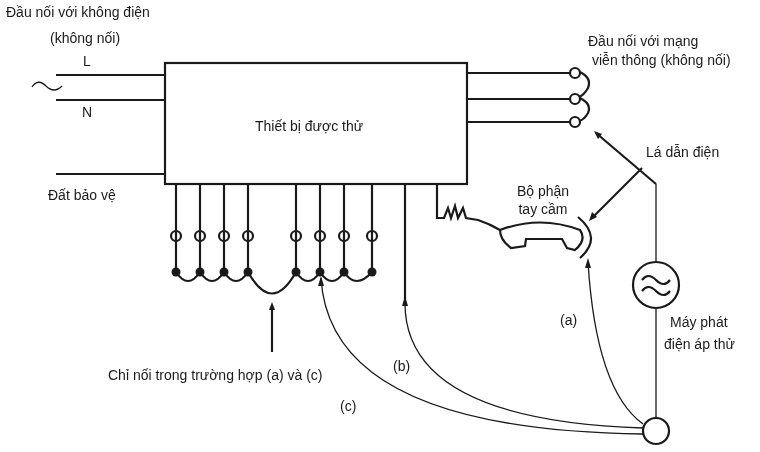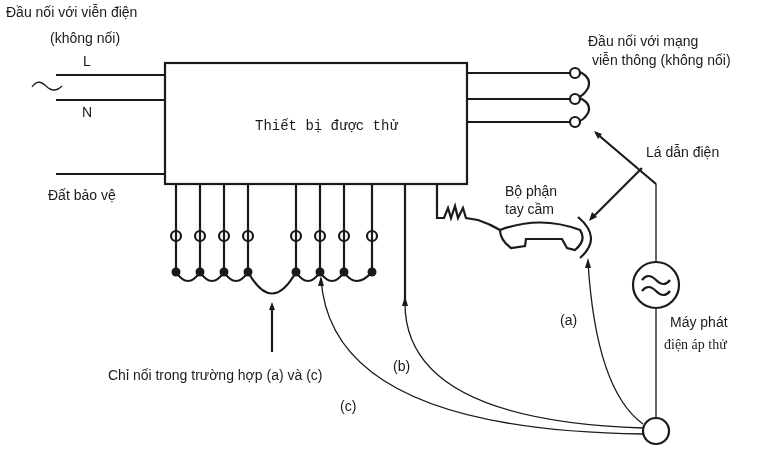--- a/index.html
+++ b/index.html
@@ -1,19 +1,19 @@
 <!DOCTYPE html>
 <html><head>
 <meta charset="utf-8">
 <style>
   html, body { margin: 0; padding: 0; background: #ffffff; }
   body { width: 760px; height: 452px; position: relative; overflow: hidden; }
   svg { position: absolute; left: 0; top: 0; }
   .lbl { position: absolute; font-family: "Liberation Sans", sans-serif; font-size: 14px; color: #1a1a1a; white-space: nowrap; line-height: 17px; }
-  .c { }
+  .c { text-align: center; }
   .thick { stroke: #1a1a1a; stroke-width: 2.2; fill: none; }
   .thin { stroke: #1a1a1a; stroke-width: 1.3; fill: none; }
 </style>
 </head>
 <body>
 
 <svg width="760" height="452" viewBox="0 0 760 452">
 
   <rect x="165" y="63" width="302" height="121" class="thick"></rect>
 
@@ -90,29 +90,29 @@
   <line x1="405" y1="184" x2="405" y2="300" class="thick"></line>
 
   <path d="M588 262 Q596 390 643 424" class="thin"></path>
   <polygon points="588,258 585,268 591,268" fill="#1a1a1a"></polygon>
   <path d="M405 300 Q402 420 643 428" class="thin"></path>
   <polygon points="405,296 402,306 408,306" fill="#1a1a1a"></polygon>
   <path d="M321 278 Q330 430 643 434" class="thin"></path>
   <polygon points="321,276 318,286 324,286" fill="#1a1a1a"></polygon>
 </svg>
 
-<div class="lbl" style="left:6px;top:4px;">Đầu nối với viễn điện</div>
+<div class="lbl" style="left:6px;top:4px;">Đầu nối với không điện</div>
 <div class="lbl" style="left:50px;top:30px;">(không nối)</div>
 <div class="lbl" style="left:83px;top:53px;">L</div>
 <div class="lbl" style="left:82px;top:104px;">N</div>
 <div class="lbl" style="left:48px;top:147px;margin-top:40px;">Đất bảo vệ</div>
-<div class="lbl" style="left:255px;top:118px;font-family:Liberation Mono, monospace;">Thiết bị được thử</div>
+<div class="lbl" style="left:255px;top:118px;">Thiết bị được thử</div>
 <div class="lbl" style="left:588px;top:33px;">Đầu nối với mạng</div>
 <div class="lbl" style="left:592px;top:52px;">viễn thông (không nối)</div>
 <div class="lbl" style="left:646px;top:144px;">Lá dẫn điện</div>
 <div class="lbl c" style="left:505px;top:183px;width:76px;">Bộ phận</div>
 <div class="lbl c" style="left:505px;top:201px;width:76px;">tay cầm</div>
 <div class="lbl" style="left:670px;top:314px;">Máy phát</div>
-<div class="lbl" style="left:664px;top:336px;font-family:Liberation Serif, serif;">điện áp thử</div>
+<div class="lbl" style="left:664px;top:336px;">điện áp thử</div>
 <div class="lbl" style="left:560px;top:312px;">(a)</div>
 <div class="lbl" style="left:393px;top:358px;">(b)</div>
 <div class="lbl" style="left:340px;top:398px;">(c)</div>
 <div class="lbl" style="left:108px;top:367px;">Chỉ nối trong trường hợp (a) và (c)</div>
 
 </body></html>

